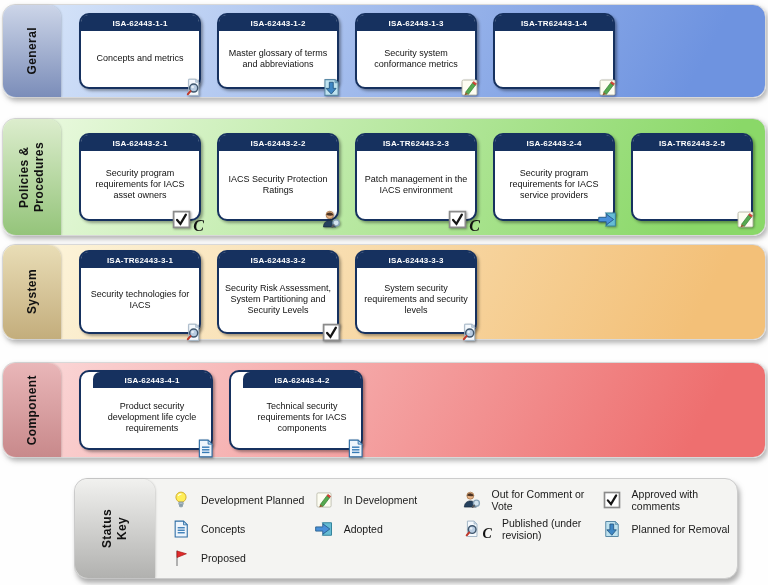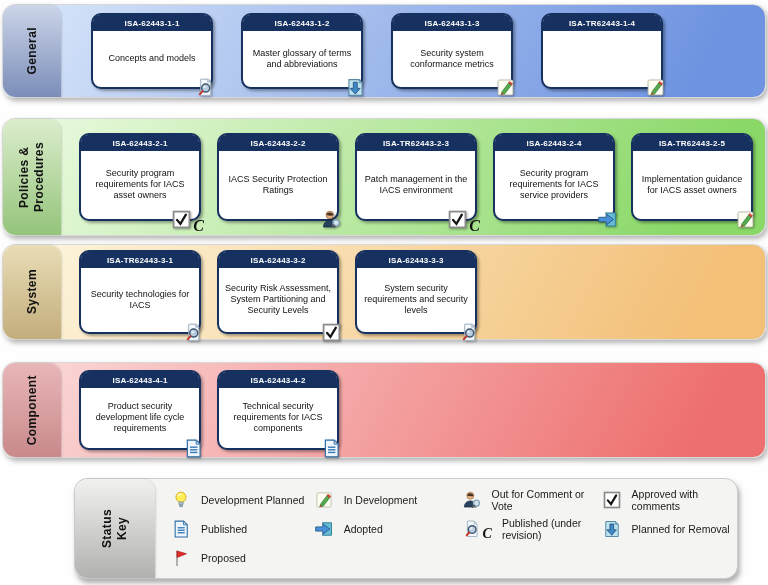--- a/index.html
+++ b/index.html
@@ -25,24 +25,24 @@
              font-weight:bold;font-size:12px;color:#111;text-align:center;
              white-space:pre-line;letter-spacing:.4px;line-height:1.25;}
 
   .cards{position:absolute;left:76px;top:0;bottom:0;right:4px;
          display:flex;align-items:center;gap:16px;}
 
   
   .card{position:relative;width:118px;flex:none;background:#ffffff;
         border:2px solid var(--navy);border-radius:10px;
         box-shadow:2px 2px 3px rgba(0,0,0,.35);}
-  .band-general   .card{height:72px;margin-left:12px;}
+  .band-general   .card{height:72px;}
   .band-policies  .card{height:84px;}
   .band-system    .card{height:80px;}
-  .band-component .card{height:76px;}
+  .band-component .card{height:76px;padding-left:12px;}
   .card-header{background:var(--navy);color:#fff;font-size:8px;font-weight:bold;
                text-align:center;padding:4px 2px 3px;border-radius:7px 7px 0 0;
                letter-spacing:.2px;}
   .card-body{display:flex;align-items:center;justify-content:center;text-align:center;
              font-size:9px;line-height:1.2;color:#111;padding:2px 5px;
              height:calc(100% - 17px);box-sizing:border-box;}
   .status-icon{position:absolute;right:-5px;bottom:-11px;display:flex;
                align-items:flex-end;line-height:0;}
   .status-icon svg{width:21px;height:21px;filter:drop-shadow(1px 1px 1px rgba(0,0,0,.35));}
 
@@ -69,21 +69,21 @@
 
 <div id="stage">
 
   <div class="band band-general">
     <div class="tab">
       <span class="tab-label">General</span>
     </div>
     <div class="cards">
       <div class="card">
         <div class="card-header">ISA-62443-1-1</div>
-        <div class="card-body">Concepts and models</div>
+        <div class="card-body">Concepts and metrics</div>
         <span class="status-icon">
             <svg viewBox="0 0 24 24">
               <path d="M6.5 2.5 h8 l3.5 3.5 v15 H6.5 Z" fill="#f5f9fd" stroke="#9fb2c4" stroke-width="1.1"></path>
               <path d="M14.5 2.5 l3.5 3.5 h-3.5 Z" fill="#cfdeec" stroke="#9fb2c4" stroke-width="0.9"></path>
               <circle cx="12.2" cy="12.6" r="4.6" fill="#b9cde2" stroke="#40576e" stroke-width="1.7"></circle>
               <circle cx="11" cy="11.4" r="1.5" fill="#e6eef6"></circle>
               <line x1="8.6" y1="16.2" x2="5.6" y2="19.6" stroke="#c0392b" stroke-width="2.4" stroke-linecap="round"></line>
             </svg>
           </span>
       </div>
@@ -170,21 +170,20 @@
         <div class="card-body">Security program requirements for IACS service providers</div>
         <span class="status-icon">
             <svg viewBox="0 0 24 24">
               <path d="M10 4.5 h11 v15 h-11 l3-4 v-7 Z" fill="#66bcd4" stroke="#35849c" stroke-width="1.2"></path>
               <path d="M2 9.5 h8.5 V5.8 L19 12 l-8.5 6.2 V14.5 H2 Z" fill="#4a90d9" stroke="#28608f" stroke-width="1.1"></path>
             </svg>
           </span>
       </div>
       <div class="card">
         <div class="card-header">ISA-TR62443-2-5</div>
-        <div class="card-body">Implementation guidance for IACS asset owners</div>
         <span class="status-icon">
             <svg viewBox="0 0 24 24">
               <rect x="3.5" y="3.5" width="17" height="17" rx="1.5" fill="#fdfdf2" stroke="#b9b9a9" stroke-width="1"></rect>
               <path d="M7.5 17.5 L15.5 6.8 L18.8 9.2 L10.8 19.8 Z" fill="#57a94f" stroke="#2e7d32" stroke-width="0.8"></path>
               <path d="M7.5 17.5 L10.8 19.8 L6.3 20.8 Z" fill="#8d5a2b"></path>
               <path d="M15.5 6.8 L18.8 9.2 L20 7.6 L16.7 5.2 Z" fill="#e2453c" stroke="#a52714" stroke-width="0.6"></path>
             </svg>
           </span>
       </div>
     </div>
@@ -326,21 +325,21 @@
             <svg viewBox="0 0 24 24">
               <path d="M5 2.5 h10 l4.5 4.5 v14.5 H5 Z" fill="#eef5fc" stroke="#2e6da4" stroke-width="1.3"></path>
               <path d="M15 2.5 l4.5 4.5 H15 Z" fill="#b9d6ee" stroke="#2e6da4" stroke-width="1"></path>
               <g stroke="#3579b5" stroke-width="1.6">
                 <line x1="8" y1="10.5" x2="16.5" y2="10.5"></line>
                 <line x1="8" y1="13.5" x2="16.5" y2="13.5"></line>
                 <line x1="8" y1="16.5" x2="16.5" y2="16.5"></line>
               </g>
             </svg>
           </span>
-        <span class="key-label">Published</span>
+        <span class="key-label">Concepts</span>
       </div>
       <div class="key-item">
         <span class="key-icon">
             <svg viewBox="0 0 24 24">
               <path d="M10 4.5 h11 v15 h-11 l3-4 v-7 Z" fill="#66bcd4" stroke="#35849c" stroke-width="1.2"></path>
               <path d="M2 9.5 h8.5 V5.8 L19 12 l-8.5 6.2 V14.5 H2 Z" fill="#4a90d9" stroke="#28608f" stroke-width="1.1"></path>
             </svg>
           </span>
         <span class="key-label">Adopted</span>
       </div>

